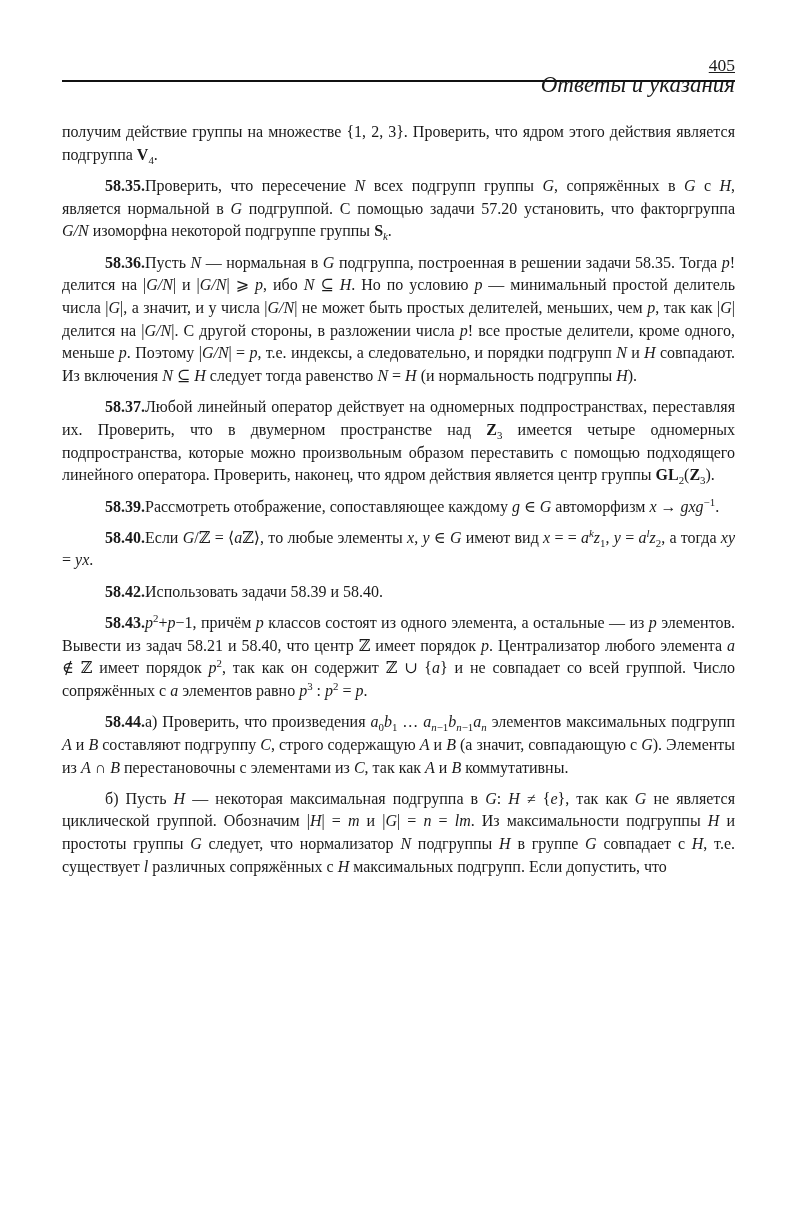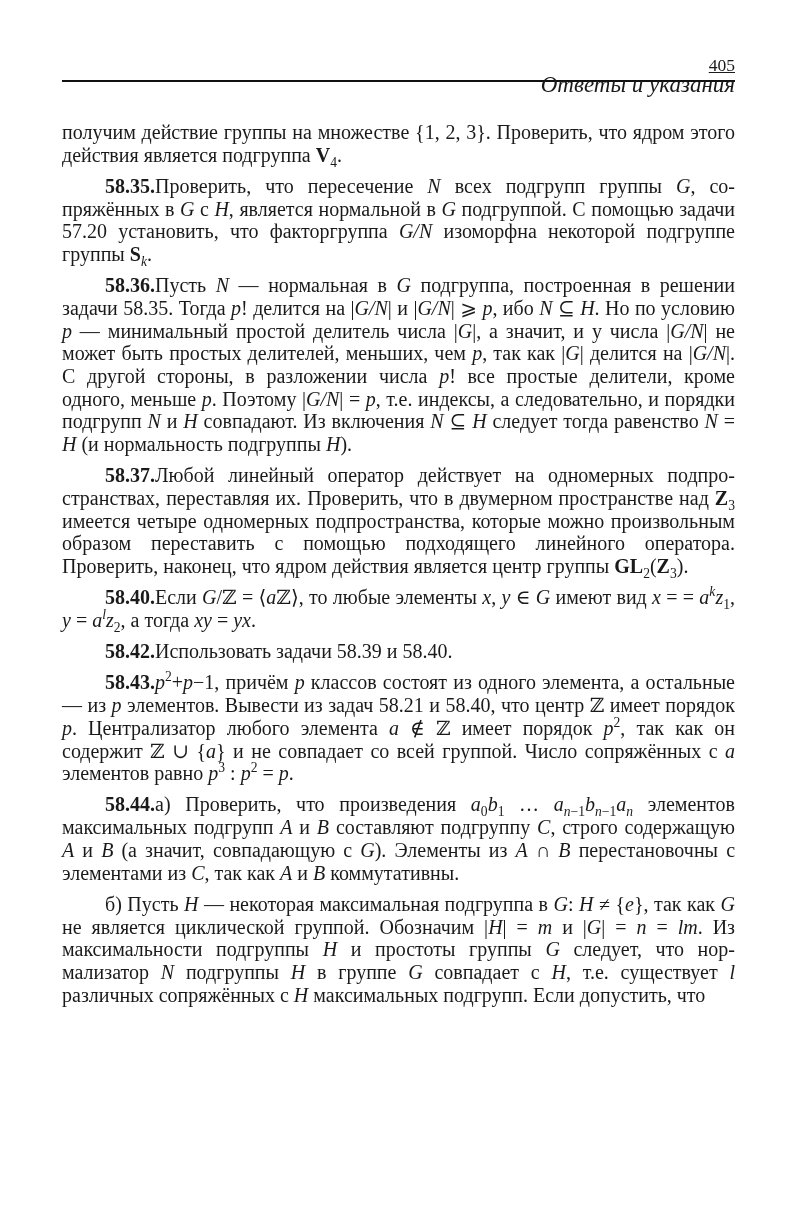--- a/index.html
+++ b/index.html
@@ -5,21 +5,21 @@
   html, body { margin: 0; padding: 0; background: #ffffff; }
   body { width: 794px; height: 1230px; position: relative; overflow: hidden;
          font-family: "Liberation Serif", "DejaVu Serif", serif; color: #1a1a1a; }
   .page { position: absolute; left: 62px; top: 0; width: 673px; }
   .header { position: absolute; top: 52px; left: 0; width: 673px; height: 28px;
             border-bottom: 2px solid #111; }
   .header-title { position: absolute; left: 0; right: 0; text-align: right; top: 3px;
                   font-style: italic; font-size: 23px; margin-top: 17px; }
   .header-page { position: absolute; right: 0; top: 3px; font-size: 17.5px; text-decoration: underline; }
   .body { position: absolute; top: 121px; left: 0; width: 673px;
-          font-size: 20px; line-height: 22.7px; text-align: justify; }
+          font-size: 16px; line-height: 22.7px; text-align: justify; }
   .p { margin: 0 0 8.5px 0; text-indent: 0; hyphens: manual; }
   .p.ind { text-indent: 43px; }
   .num { font-weight: bold; margin-right: 0; }
   .m { font-style: italic; }
   .b { font-weight: bold; }
   sub, sup { font-size: 0.68em; line-height: 0; }
 </style>
 </head>
 <body>
 
@@ -27,19 +27,20 @@
   <div class="header">
     <span class="header-title">Ответы и указания</span>
     <span class="header-page">405</span>
   </div>
 
   <div class="body">
     <p class="p"><span class="txt">получим действие группы на множестве {1, 2, 3}. Проверить, что ядром этого действия является подгруппа <span class="b">V</span><sub>4</sub>.</span></p>
     <p class="p ind"><span class="num">58.35.</span><span class="txt">Проверить, что пересечение <span class="m">N</span> всех подгрупп группы <span class="m">G</span>, со­пряжённых в <span class="m">G</span> с <span class="m">H</span>, является нормальной в <span class="m">G</span> подгруппой. С помощью задачи 57.20 установить, что факторгруппа <span class="m">G/N</span> изоморфна некоторой подгруппе группы <span class="b">S</span><sub class="m">k</sub>.</span></p>
     <p class="p ind"><span class="num">58.36.</span><span class="txt">Пусть <span class="m">N</span> — нормальная в <span class="m">G</span> подгруппа, построенная в решении задачи 58.35. Тогда <span class="m">p</span>! делится на |<span class="m">G/N</span>| и |<span class="m">G/N</span>| ⩾ <span class="m">p</span>, ибо <span class="m">N</span> ⊆ <span class="m">H</span>. Но по условию <span class="m">p</span> — минимальный простой делитель числа |<span class="m">G</span>|, а значит, и у чис­ла |<span class="m">G/N</span>| не может быть простых делителей, меньших, чем <span class="m">p</span>, так как |<span class="m">G</span>| делится на |<span class="m">G/N</span>|. С другой стороны, в разложении числа <span class="m">p</span>! все простые делители, кроме одного, меньше <span class="m">p</span>. Поэтому |<span class="m">G/N</span>| = <span class="m">p</span>, т.е. индексы, а сле­довательно, и порядки подгрупп <span class="m">N</span> и <span class="m">H</span> совпадают. Из включения <span class="m">N</span> ⊆ <span class="m">H</span> следует тогда равенство <span class="m">N</span> = <span class="m">H</span> (и нормальность подгруппы <span class="m">H</span>).</span></p>
     <p class="p ind"><span class="num">58.37.</span><span class="txt">Любой линейный оператор действует на одномерных подпро­странствах, переставляя их. Проверить, что в двумерном пространстве над <span class="b">Z</span><sub>3</sub> имеется четыре одномерных подпространства, которые можно про­извольным образом переставить с помощью подходящего линейного опе­ратора. Проверить, наконец, что ядром действия является центр группы <span class="b">GL</span><sub>2</sub>(<span class="b">Z</span><sub>3</sub>).</span></p>
+    <p class="p ind"><span class="num">58.39.</span><span class="txt">Рассмотреть отображение, сопоставляющее каждому <span class="m">g</span> ∈ <span class="m">G</span> ав­томорфизм <span class="m">x</span> → <span class="m">gxg</span><sup>−1</sup>.</span></p>
     <p class="p ind"><span class="num">58.40.</span><span class="txt">Если <span class="m">G</span>/ℤ = ⟨<span class="m">a</span>ℤ⟩, то любые элементы <span class="m">x</span>, <span class="m">y</span> ∈ <span class="m">G</span> имеют вид <span class="m">x</span> = = <span class="m">a</span><sup class="m">k</sup><span class="m">z</span><sub>1</sub>, <span class="m">y</span> = <span class="m">a</span><sup class="m">l</sup><span class="m">z</span><sub>2</sub>, а тогда <span class="m">xy</span> = <span class="m">yx</span>.</span></p>
     <p class="p ind"><span class="num">58.42.</span><span class="txt">Использовать задачи 58.39 и 58.40.</span></p>
     <p class="p ind"><span class="num">58.43.</span><span class="txt"><span class="m">p</span><sup>2</sup>+<span class="m">p</span>−1, причём <span class="m">p</span> классов состоят из одного элемента, а осталь­ные — из <span class="m">p</span> элементов. Вывести из задач 58.21 и 58.40, что центр ℤ имеет порядок <span class="m">p</span>. Централизатор любого элемента <span class="m">a</span> ∉ ℤ имеет порядок <span class="m">p</span><sup>2</sup>, так как он содержит ℤ ∪ {<span class="m">a</span>} и не совпадает со всей группой. Число сопряжённых с <span class="m">a</span> элементов равно <span class="m">p</span><sup>3</sup> : <span class="m">p</span><sup>2</sup> = <span class="m">p</span>.</span></p>
     <p class="p ind"><span class="num">58.44.</span><span class="txt">а) Проверить, что произведения <span class="m">a</span><sub>0</sub><span class="m">b</span><sub>1</sub> … <span class="m">a</span><sub class="m">n</sub><sub>−1</sub><span class="m">b</span><sub class="m">n</sub><sub>−1</sub><span class="m">a</span><sub class="m">n</sub> элементов максимальных подгрупп <span class="m">A</span> и <span class="m">B</span> составляют подгруппу <span class="m">C</span>, строго содержа­щую <span class="m">A</span> и <span class="m">B</span> (а значит, совпадающую с <span class="m">G</span>). Элементы из <span class="m">A</span> ∩ <span class="m">B</span> перестано­вочны с элементами из <span class="m">C</span>, так как <span class="m">A</span> и <span class="m">B</span> коммутативны.</span></p>
     <p class="p ind"><span class="txt">б) Пусть <span class="m">H</span> — некоторая максимальная подгруппа в <span class="m">G</span>: <span class="m">H</span> ≠ {<span class="m">e</span>}, так как <span class="m">G</span> не является циклической группой. Обозначим |<span class="m">H</span>| = <span class="m">m</span> и |<span class="m">G</span>| = <span class="m">n</span> = <span class="m">lm</span>. Из максимальности подгруппы <span class="m">H</span> и простоты группы <span class="m">G</span> следует, что нор­мализатор <span class="m">N</span> подгруппы <span class="m">H</span> в группе <span class="m">G</span> совпадает с <span class="m">H</span>, т.е. существует <span class="m">l</span> различных сопряжённых с <span class="m">H</span> максимальных подгрупп. Если допустить, что</span></p>
   </div>
 </div>
 
 </body></html>

